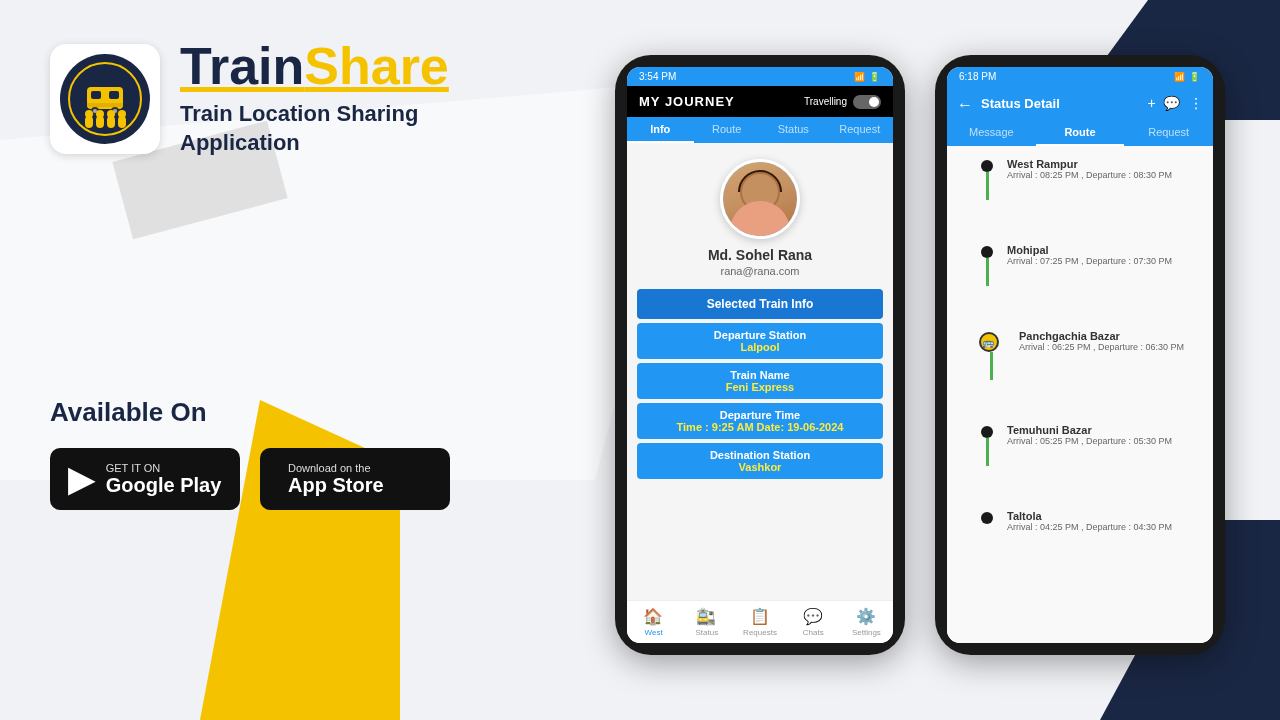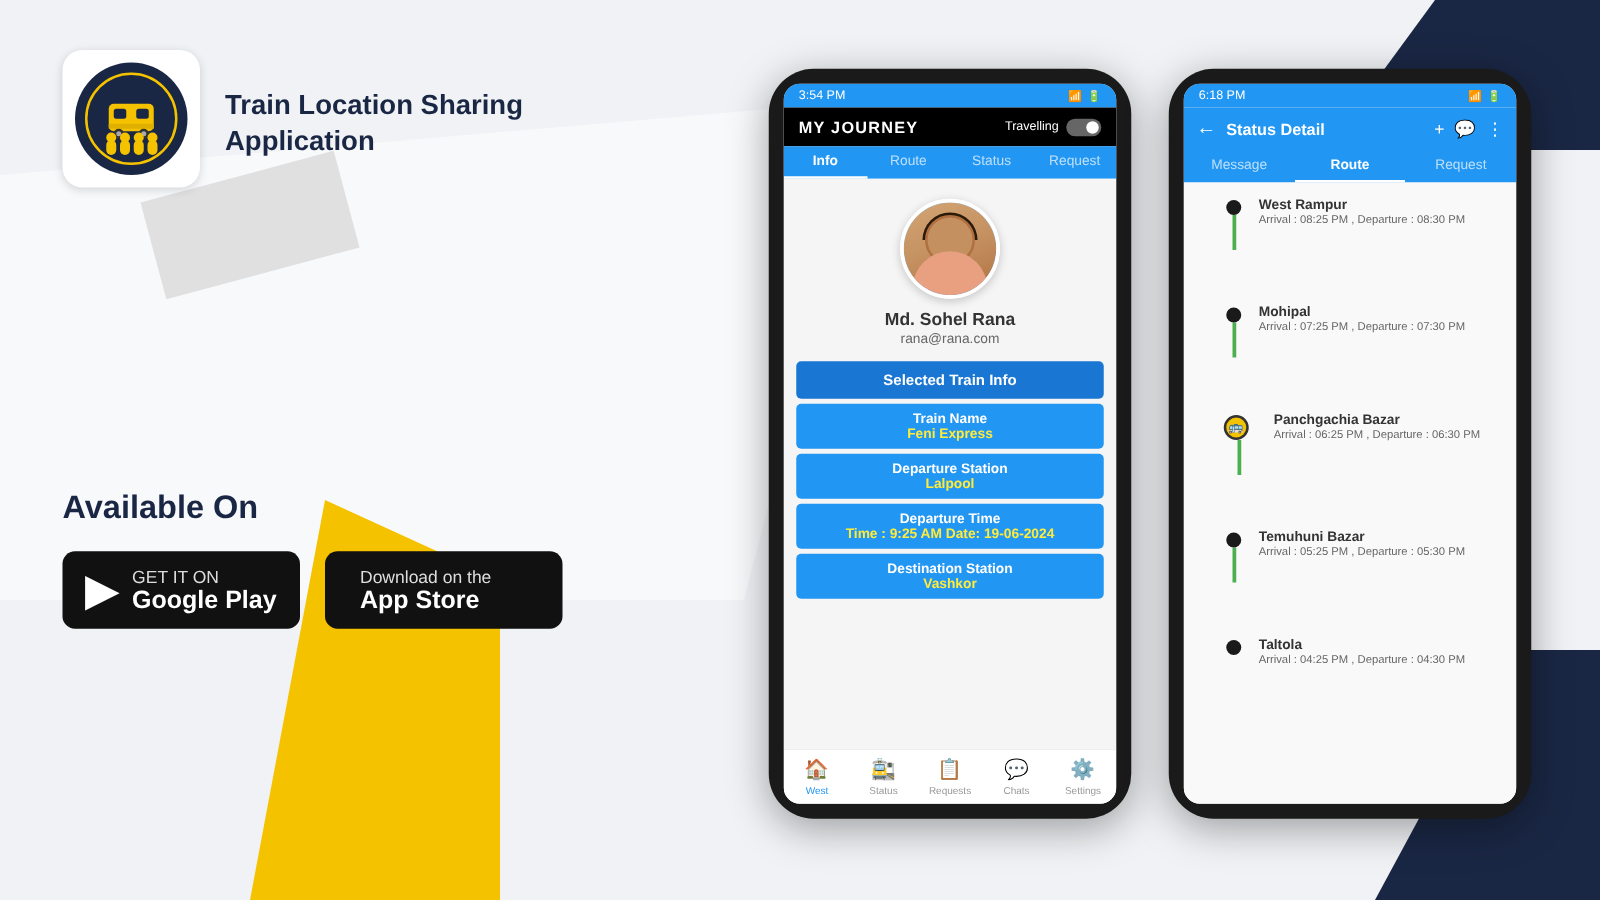--- a/index.html
+++ b/index.html
@@ -136,21 +136,21 @@
       align-items: center;
       gap: 10px;
       padding: 10px 18px;
       width: 190px;
       cursor: pointer;
     }
     .store-badge-icon {
       font-size: 36px;
     }
     .store-badge-text-top {
-      font-size: 14px;
+      font-size: 11px;
       font-weight: 400;
       color: #ddd;
     }
     .store-badge-text-main {
       font-size: 20px;
       font-weight: 700;
       color: white;
       line-height: 1.1;
     }
 
@@ -533,20 +533,23 @@
           <rect x="42" y="57" width="8" height="12" rx="4" fill="#f5c200"></rect>
           <rect x="53" y="57" width="8" height="12" rx="4" fill="#f5c200"></rect>
           <circle cx="24" cy="55" r="4" fill="#f5c200"></circle>
           <circle cx="35" cy="55" r="4" fill="#f5c200"></circle>
           <circle cx="46" cy="55" r="4" fill="#f5c200"></circle>
           <circle cx="57" cy="55" r="4" fill="#f5c200"></circle>
         </svg>
       </div>
     </div>
     <div>
+      <div class="app-title">
+        <span class="dark">Train</span><span>Share</span>
+      </div>
       <div class="app-subtitle">
         <span>Train Location Sharing</span><br>
         <span>Application</span>
       </div>
     </div>
   </div>
 
   <div class="available-on">Available On</div>
 
   <div class="store-badges">
@@ -606,26 +609,26 @@
             <div class="avatar-body"></div>
           </div>
         </div>
         <div class="user-name">Md. Sohel Rana</div>
         <div class="user-email">rana@rana.com</div>
 
         <div class="train-info-section">
           <div class="train-info-header">Selected Train Info</div>
 
           <div class="train-info-row">
+            <div class="train-info-row-label">Departure Station</div>
+            <div class="train-info-row-value">Lalpool</div>
+          </div>
+          <div class="train-info-row">
             <div class="train-info-row-label">Train Name</div>
             <div class="train-info-row-value">Feni Express</div>
-          </div>
-          <div class="train-info-row">
-            <div class="train-info-row-label">Departure Station</div>
-            <div class="train-info-row-value">Lalpool</div>
           </div>
           <div class="train-info-row">
             <div class="train-info-row-label">Departure Time</div>
             <div class="train-info-row-value">Time : 9:25 AM Date: 19-06-2024</div>
           </div>
           <div class="train-info-row">
             <div class="train-info-row-label">Destination Station</div>
             <div class="train-info-row-value">Vashkor</div>
           </div>
         </div>

